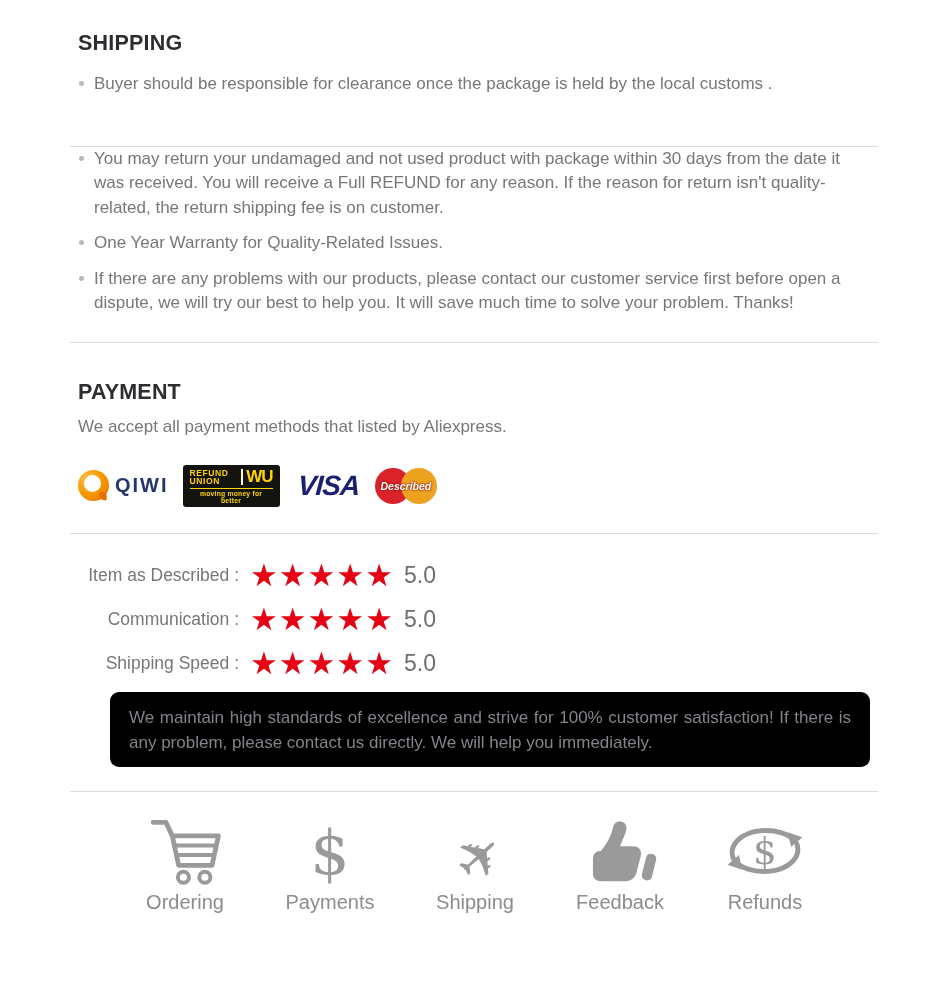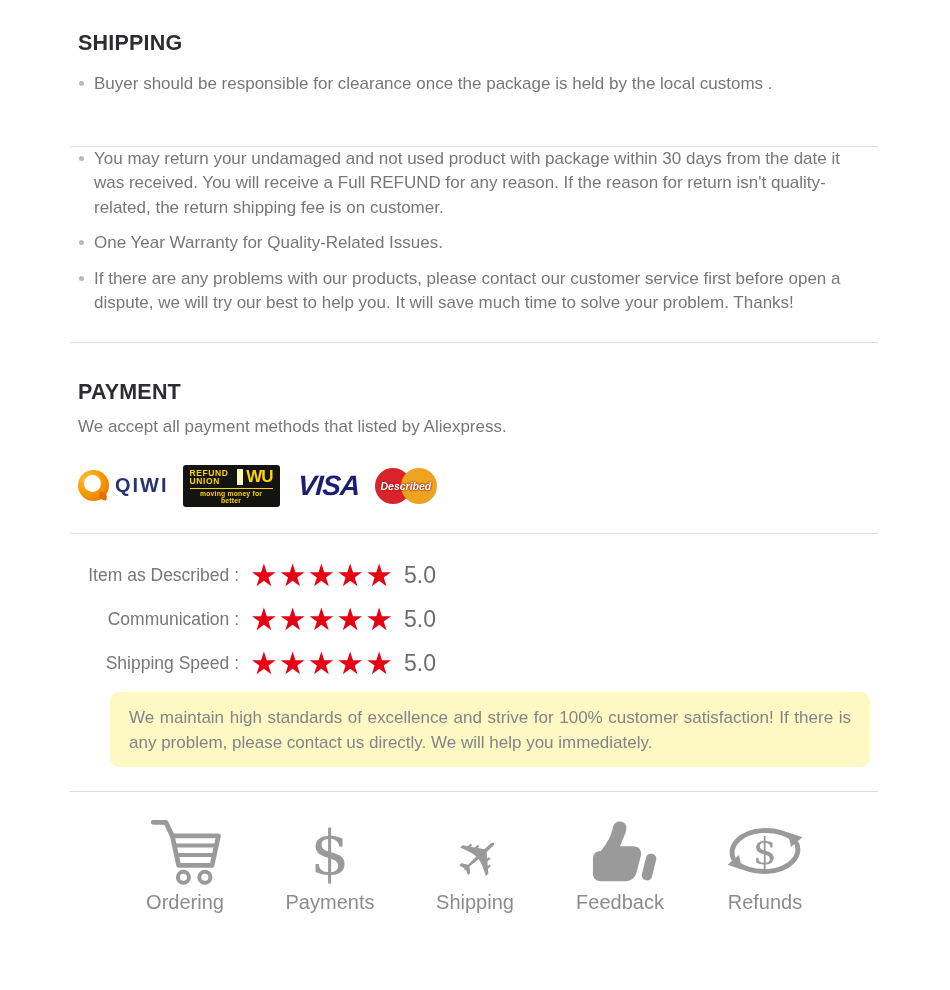--- a/index.html
+++ b/index.html
@@ -38,21 +38,21 @@
   .qiwi-mark .qiwi-tail { position:absolute; right:2px; bottom:1px; width:8px; height:8px;
     background:#e86d00; border-radius:1px 60% 1px 60%; transform:rotate(10deg); }
   .qiwi-text { font-size:20px; font-weight:700; color:#24356e; letter-spacing:2px; margin-left:6px; }
 
   .logo-wu { background:#131310; border-radius:3px; padding:4px 7px 3px 7px; margin-left:14px;
     display:inline-block; width:97px; }
   .wu-top { display:flex; align-items:center; justify-content:space-between; }
   .wu-lines { display:flex; flex-direction:column; line-height:8.5px; }
   .wu-lines span { color:#ffd400; font-weight:700; font-size:8.5px; letter-spacing:0.6px; }
   .wu-wu { color:#ffd400; font-weight:700; font-size:17px; letter-spacing:-1px;
-    border-left:6px solid #fef9c3; padding-left:3px; line-height:16px; }
+    border-left:2px solid #fef9c3; padding-left:3px; line-height:16px; }
   .wu-tag { display:block; border-top:1px solid #ffd400; margin-top:2px; padding-top:1px;
     color:#ffd400; font-size:6.8px; font-weight:700; text-align:center; letter-spacing:0.2px; }
 
   .logo-visa { margin-left:18px; font-size:28px; font-weight:700; font-style:italic;
     color:#1a1f71; letter-spacing:-1px; transform:skewX(-4deg); }
 
   .logo-mc { position:relative; margin-left:16px; width:62px; height:38px; display:inline-block; }
   .mc-c { position:absolute; top:1px; width:36px; height:36px; border-radius:50%; }
   .mc-red { left:0; background:#d9222a; }
   .mc-orange { right:0; background:#eea320; }
@@ -62,21 +62,21 @@
 
   
   .sec-feedback h2 { padding-top:33px; }
   .fb-cols { display:flex; align-items:flex-start; margin-top:26px; padding-bottom:24px;flex-direction:column; }
   .ratings { width:378px; flex:none; }
   .rating-row { display:flex; align-items:center; margin-bottom:13px; }
   .rating-label { width:172px; text-align:right; font-size:17.5px; color:#77777b; padding-right:11px; }
   .stars { font-family:"DejaVu Sans",sans-serif; color:#e60014; font-size:31px; line-height:31px;
     letter-spacing:1px; }
   .rating-score { font-size:23px; color:#6d6d71; margin-left:10px; }
-  .note-box { flex:1; margin-left:32px; background:#fef9c3; border-radius:9px;
+  .note-box { flex:1; margin-left:32px; background:#000000; border-radius:9px;
     padding:13px 19px 12px 19px; font-size:17px; line-height:25px; color:#83838b;
     text-align:justify; }
 
   
   .footer-row { display:flex; justify-content:space-between; padding:24px 40px 0 42px; }
   .footer-item { width:130px; display:flex; flex-direction:column; align-items:center; }
   .f-icon { height:70px; display:flex; align-items:flex-end; justify-content:center; }
   .f-label { margin-top:5px; font-size:20px; color:#8c8c8c; }
   .icon-dollar { font-family:"DejaVu Serif",serif; font-size:62px; line-height:66px; color:#9a9a9a; }
   .icon-plane { font-family:"DejaVu Sans",sans-serif; font-size:56px; line-height:60px; color:#9a9a9a;

